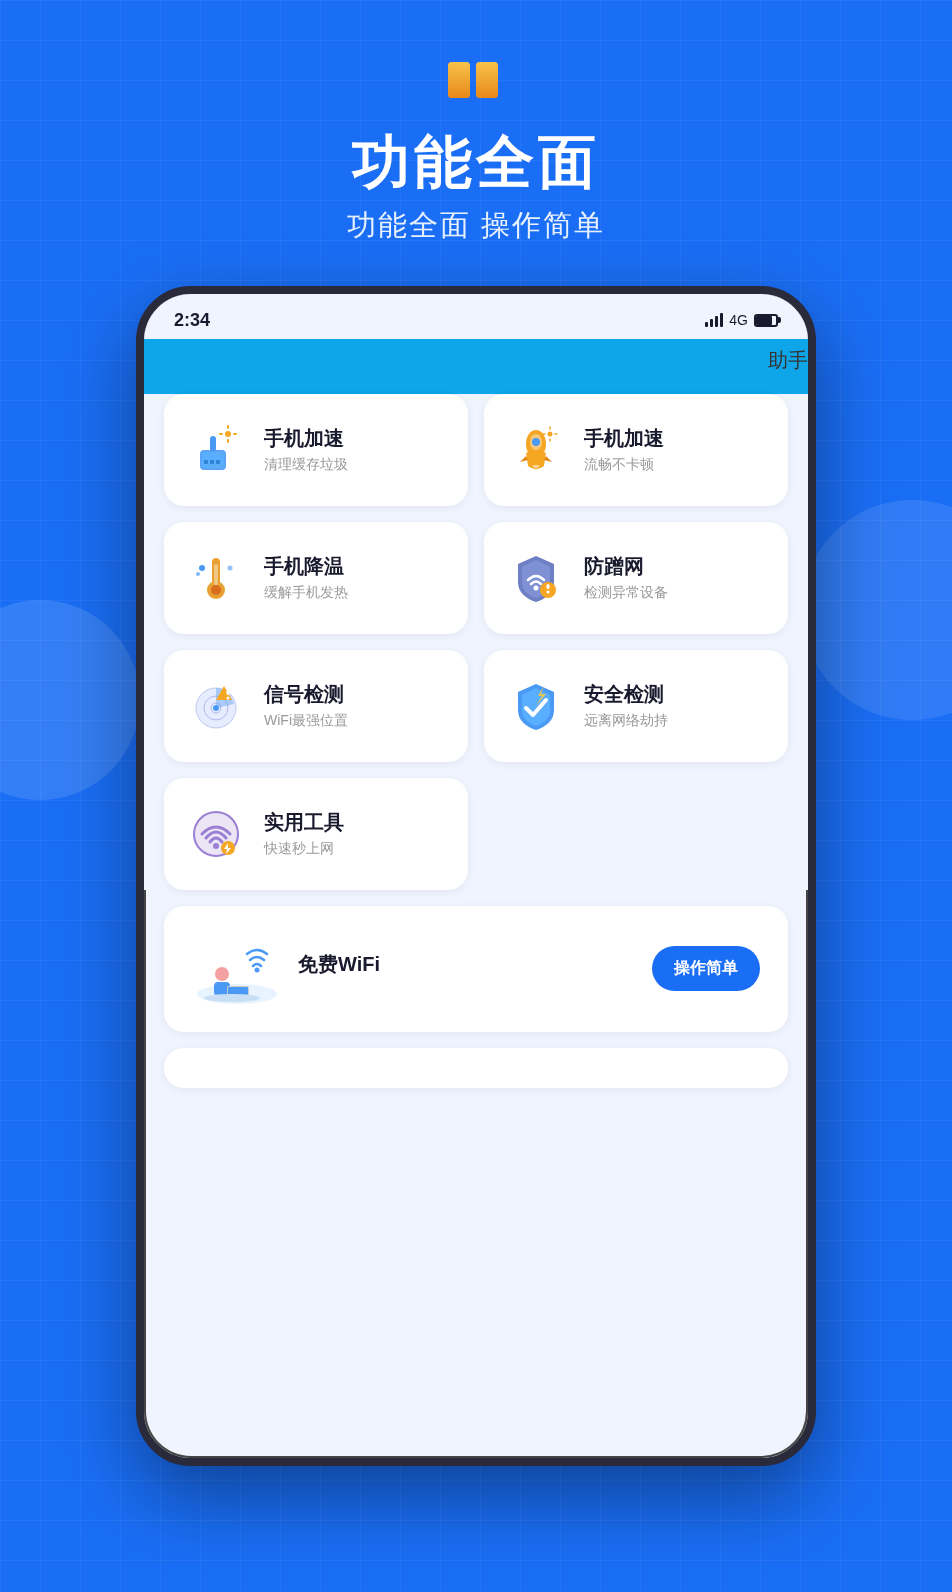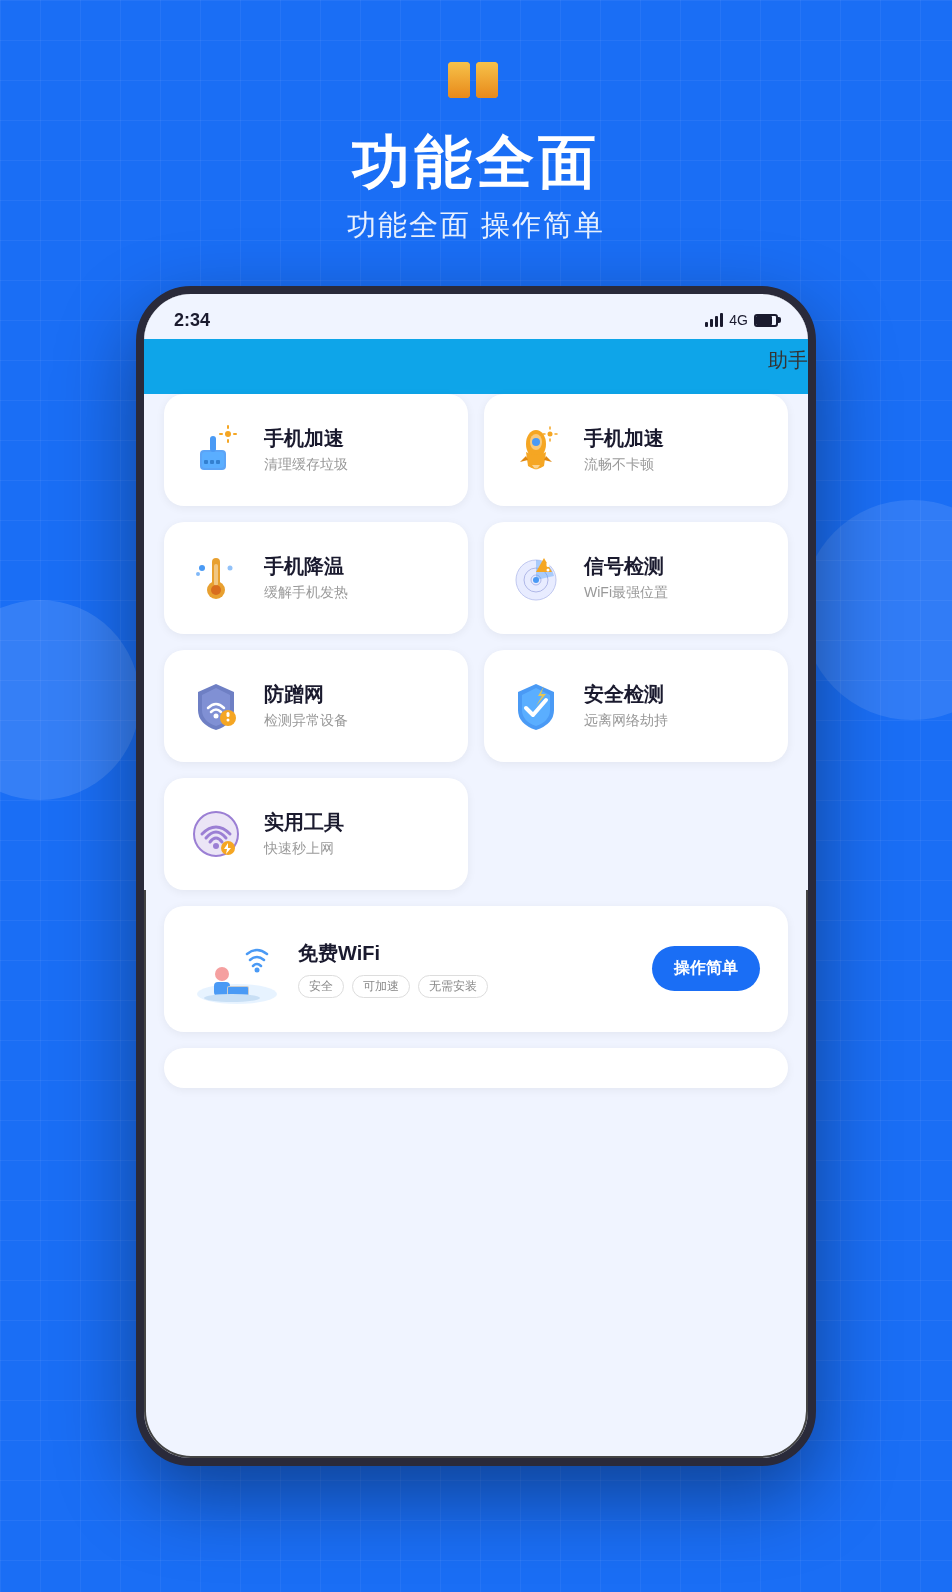--- a/index.html
+++ b/index.html
@@ -379,57 +379,57 @@
         <div class="card-text">
           <div class="card-title">手机降温</div>
           <div class="card-desc">缓解手机发热</div>
         </div>
       </div>
 
       <div class="card">
         <div class="card-icon">
           <svg width="56" height="56" viewBox="0 0 56 56">
 
+            <path d="M28 6 L46 14 L46 32 Q46 46 28 52 Q10 46 10 32 L10 14 Z" fill="#6e7fc4"></path>
+            <path d="M28 10 L42 17 L42 32 Q42 43 28 48 Q14 43 14 32 L14 17 Z" fill="#8090d4"></path>
+
+            <path d="M20 30 Q28 22 36 30" stroke="white" stroke-width="2.5" fill="none" stroke-linecap="round"></path>
+            <path d="M23 34 Q28 29 33 34" stroke="white" stroke-width="2.5" fill="none" stroke-linecap="round"></path>
+            <circle cx="28" cy="38" r="2.5" fill="white"></circle>
+
+            <circle cx="40" cy="40" r="8" fill="#f5a623"></circle>
+            <rect x="38.5" y="34" width="3" height="5" rx="1.5" fill="white"></rect>
+            <circle cx="40" cy="42" r="1.5" fill="white"></circle>
+          </svg>
+        </div>
+        <div class="card-text">
+          <div class="card-title">防蹭网</div>
+          <div class="card-desc">检测异常设备</div>
+        </div>
+      </div>
+
+      <div class="card">
+        <div class="card-icon">
+          <svg width="56" height="56" viewBox="0 0 56 56">
+
             <circle cx="28" cy="30" r="20" fill="#e8ecff" stroke="#c0c8f0" stroke-width="1"></circle>
             <circle cx="28" cy="30" r="12" fill="none" stroke="#b0b8e8" stroke-width="1"></circle>
             <circle cx="28" cy="30" r="5" fill="none" stroke="#b0b8e8" stroke-width="1"></circle>
 
             <path d="M28 30 L28 10 A20 20 0 0 1 46 26 Z" fill="#4a9af5" opacity="0.4"></path>
             <circle cx="28" cy="30" r="3" fill="#4a9af5"></circle>
 
             <polygon points="36,8 44,22 28,22" fill="#f5a623"></polygon>
             <rect x="38.5" y="12" width="3" height="5" rx="1.5" fill="white"></rect>
             <circle cx="40" cy="20" r="1.5" fill="white"></circle>
           </svg>
         </div>
         <div class="card-text">
           <div class="card-title">信号检测</div>
           <div class="card-desc">WiFi最强位置</div>
-        </div>
-      </div>
-
-      <div class="card">
-        <div class="card-icon">
-          <svg width="56" height="56" viewBox="0 0 56 56">
-
-            <path d="M28 6 L46 14 L46 32 Q46 46 28 52 Q10 46 10 32 L10 14 Z" fill="#6e7fc4"></path>
-            <path d="M28 10 L42 17 L42 32 Q42 43 28 48 Q14 43 14 32 L14 17 Z" fill="#8090d4"></path>
-
-            <path d="M20 30 Q28 22 36 30" stroke="white" stroke-width="2.5" fill="none" stroke-linecap="round"></path>
-            <path d="M23 34 Q28 29 33 34" stroke="white" stroke-width="2.5" fill="none" stroke-linecap="round"></path>
-            <circle cx="28" cy="38" r="2.5" fill="white"></circle>
-
-            <circle cx="40" cy="40" r="8" fill="#f5a623"></circle>
-            <rect x="38.5" y="34" width="3" height="5" rx="1.5" fill="white"></rect>
-            <circle cx="40" cy="42" r="1.5" fill="white"></circle>
-          </svg>
-        </div>
-        <div class="card-text">
-          <div class="card-title">防蹭网</div>
-          <div class="card-desc">检测异常设备</div>
         </div>
       </div>
 
       <div class="card">
         <div class="card-icon">
           <svg width="56" height="56" viewBox="0 0 56 56">
 
             <path d="M28 6 L46 14 L46 32 Q46 46 28 52 Q10 46 10 32 L10 14 Z" fill="#4a9af5"></path>
             <path d="M28 10 L42 17 L42 32 Q42 43 28 48 Q14 43 14 32 L14 17 Z" fill="#5aaeff"></path>
 
@@ -484,25 +484,20 @@
           <path d="M55 20 Q65 12 75 20" stroke="#4a9af5" stroke-width="2.5" fill="none" stroke-linecap="round"></path>
           <path d="M58 26 Q65 20 72 26" stroke="#4a9af5" stroke-width="2.5" fill="none" stroke-linecap="round"></path>
           <path d="M61 32 Q65 28 69 32" stroke="#4a9af5" stroke-width="2.5" fill="none" stroke-linecap="round"></path>
           <circle cx="65" cy="36" r="2.5" fill="#4a9af5"></circle>
 
           <ellipse cx="40" cy="64" rx="28" ry="4" fill="#c8dff5"></ellipse>
         </svg>
       </div>
       <div class="wifi-content">
         <div class="wifi-title">免费WiFi</div>
-        <div class="wifi-tags">
-          <span class="wifi-tag">安全</span>
-          <span class="wifi-tag">可加速</span>
-          <span class="wifi-tag">无需安装</span>
-        </div>
       </div>
       <button class="wifi-btn">操作简单</button>
     </div>
 
     <div class="bottom-partial"></div>
 
   </div>
 </div>
 
 </body></html>

